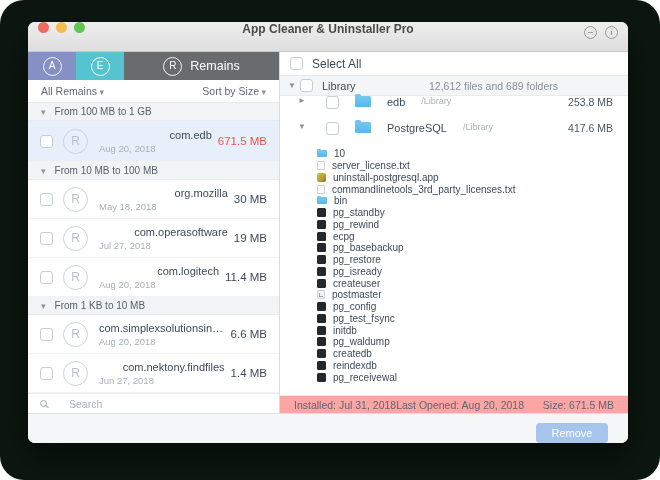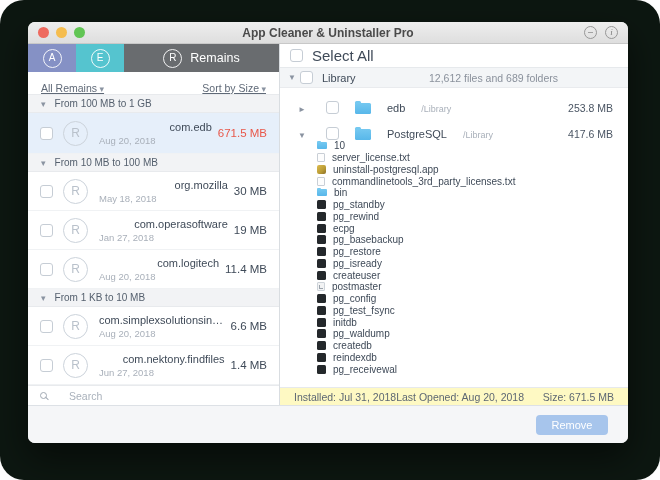--- a/index.html
+++ b/index.html
@@ -3,22 +3,22 @@
 <meta charset="utf-8">
 <style>
   * { margin:0; padding:0; box-sizing:border-box; }
   html,body { width:660px; height:480px; background:#fff; font-family:"Liberation Sans", sans-serif; overflow:hidden; }
   .backdrop { position:absolute; inset:0; width:660px; height:480px; background:#0d1711; border-radius:24px; }
 
   .window { position:absolute; left:28px; top:22px; width:600px; height:421px; background:#fff;
             border-radius:7px; overflow:hidden; box-shadow:0 14px 36px rgba(0,0,0,.55); }
 
   
-  .titlebar { height:22px; background:linear-gradient(#eeeeee,#dedede); border-bottom:1px solid #c8c8c8;
-              display:flex; align-items:center; position:relative; }
+  .titlebar { height:30px; background:linear-gradient(#eeeeee,#dedede); border-bottom:1px solid #c8c8c8;
+              display:flex; align-items:flex-start; position:relative; }
   .traffic { display:flex; gap:7px; margin-left:10px; }
   .tl { width:11px; height:11px; border-radius:50%; }
   .tl.red { background:#ee6a5f; } .tl.yellow { background:#f5bd4f; } .tl.green { background:#61c554; }
   .win-title { position:absolute; left:0; right:0; text-align:center; font-size:12px; color:#4a4a4a; font-weight:bold; }
   .tb-icons { position:absolute; right:10px; top:4px; display:flex; gap:8px; }
   .tb-ic { width:13px; height:13px; border:1px solid #979797; border-radius:50%; color:#7d7d7d;
            font-size:9px; line-height:11px; text-align:center; }
   .tb-ic.minus::before { content:"–"; } .tb-ic.info::before { content:"i"; font-style:italic; font-family:"Liberation Serif",serif; }
 
   .content { display:flex; height:361px; }
@@ -27,22 +27,22 @@
   .sidebar { width:252px; border-right:1px solid #d9dde1; display:flex; flex-direction:column; }
   .tabs { display:flex; height:28px; }
   .tab { display:flex; align-items:center; justify-content:center; gap:8px; color:#fff; }
   .tab.apps { width:48px; background:#8591c5; }
   .tab.ext  { width:48px; background:#55c4cf; }
   .tab.remains { flex:1; background:#696c6f; font-size:12.5px; }
   .tab-circle { width:19px; height:19px; border:1.5px solid rgba(255,255,255,.9); border-radius:50%;
                 font-size:10px; line-height:16px; text-align:center; color:#fff; }
   .tab-circle.a::before { content:"A"; } .tab-circle.e::before { content:"E"; } .tab-circle.r::before { content:"R"; }
 
-  .filterbar { height:23px; display:flex; align-items:flex-end; justify-content:space-between;
-               padding:0 13px; font-size:10.5px; color:#5f6977; border-bottom:1px solid #e8eaed;text-decoration:underline; }
+  .filterbar { height:23px; display:flex; align-items:center; justify-content:space-between;
+               padding:0 13px; font-size:10.5px; color:#5f6977; border-bottom:1px solid #e8eaed; }
   .caret::after { content:" ▾"; color:#8a93a1; font-size:9px; }
 
   .list { flex:1; overflow:hidden; }
   .sec-head { height:18px; background:#f2f3f5; display:flex; align-items:center; padding:0 13px;
               font-size:10px; color:#55606e; border-bottom:1px solid #e8eaed; }
   .sec-head::before { content:"▾"; color:#8a93a1; font-size:9px; margin-right:9px; }
   .s-row { display:flex; align-items:center; padding:0 12px; border-bottom:1px solid #f0f2f4; height:39px; }
   .s-row.tall { height:41px; }
   .s-row.selected { background:#e6effa; }
   .cb { width:13px; height:13px; border:1px solid #c6cdd5; border-radius:3px; background:#fff; flex:none; }
@@ -57,47 +57,47 @@
 
   .searchbar { height:20px; border-top:1px solid #e8eaed; display:flex; align-items:center; padding:0 12px; gap:22px; }
   .mag { width:7px; height:7px; border:1px solid #a2aab4; border-radius:50%; position:relative; flex:none; }
   .mag::after { content:""; position:absolute; width:4px; height:1px; background:#a2aab4; right:-3px; bottom:-1px; transform:rotate(45deg); }
   .searchbar input { border:none; outline:none; font-size:10.5px; color:#3f4a58; flex:1; background:transparent; }
   .searchbar input::placeholder { color:#a9b1bb; }
 
   
   .rpanel { flex:1; display:flex; flex-direction:column; min-width:0; }
   .selectall { height:24px; display:flex; align-items:center; gap:9px; padding:0 10px;
-               border-bottom:1px solid #e6e9ec; font-size:15px; color:#3f4a58; }
+               border-bottom:1px solid #e6e9ec; font-size:12px; color:#3f4a58; }
   .tree { flex:1; overflow:hidden; }
   .t-root { height:20px; background:#f3f5f7; border-bottom:1px solid #e9ebee; display:flex; align-items:center;
             padding:0 8px; font-size:11px; color:#3f4a58; }
   .t-root .info { margin-left:auto; margin-right:62px; font-size:10.5px; color:#8a919c; }
   .tri { width:12px; font-size:8px; color:#8a93a1; flex:none; }
   .tri.down::before { content:"▼"; } .tri.right::before { content:"►"; }
-  .t-folder { height:26px; display:flex; align-items:flex-end; padding:0 15px 0 18px; gap:16px; }
+  .t-folder { height:26px; display:flex; align-items:flex-start; padding:0 15px 0 18px; gap:16px; }
   .fold { width:16px; height:11px; background:linear-gradient(#74c8f0,#58b7ea); border-radius:1.5px; position:relative; flex:none; }
   .fold::before { content:""; position:absolute; top:-2px; left:0; width:6px; height:3px; background:#74c8f0; border-radius:1.5px 1.5px 0 0; }
   .t-folder .fname { font-size:11px; color:#3f4a58; }
   .t-folder .fpath { font-size:9px; color:#a9b0ba; }
   .t-folder .fsize { margin-left:auto; font-size:10.5px; color:#4a5563; }
 
   .files { padding-left:37px; }
   .f-row { height:11.75px; display:flex; align-items:center; gap:7px; overflow:hidden; }
   .fn { font-size:10px; color:#3f4a58; white-space:nowrap; }
   .fi { flex:none; }
   .fi.folder { width:10px; height:7px; background:linear-gradient(#74c8f0,#58b7ea); border-radius:1px; position:relative; }
   .fi.folder::before { content:""; position:absolute; top:-1.5px; left:0; width:4px; height:2px; background:#74c8f0; border-radius:1px 1px 0 0; }
   .fi.doc { width:8px; height:9px; background:#fdfdfd; border:1px solid #c9cfd6; border-radius:1px; }
   .fi.app { width:9px; height:9px; background:linear-gradient(135deg,#ddbb4e,#b99b35 60%,#8c6f2a); border-radius:2px; }
   .fi.exec { width:9px; height:9px; background:#24282b; border-radius:1.5px; }
   .fi.alias { width:8px; height:9px; background:#f2f3f4; border:1px solid #cdd3d9; border-radius:1px; position:relative; }
   .fi.alias::after { content:""; position:absolute; left:1px; bottom:1px; width:3px; height:3px; border-left:1px solid #9aa2ab; border-bottom:1px solid #9aa2ab; }
 
-  .statusbar { height:18px; background:#fef9c3; border-top:1px solid #e6e9ec; display:flex; align-items:center;
+  .statusbar { height:18px; background:#fca5a5; border-top:1px solid #e6e9ec; display:flex; align-items:center;
                padding:0 14px; font-size:10.5px; color:#5d6773; }
   .statusbar .right { margin-left:auto; }
 
   
   .bottombar { height:38px; background:#f5f6f8; border-top:1px solid #dde1e6; display:flex; align-items:center; justify-content:flex-end; padding-right:20px; }
   .remove-btn { width:72px; height:20px; background:#a7c5ec; color:#fff; font-size:11px; border:none; border-radius:4px; font-family:inherit; }
 </style>
 </head>
 <body>
 
@@ -162,21 +162,21 @@
             <div class="d">May 18, 2018</div>
           </div>
           <div class="sz">30 MB</div>
         </div>
 
         <div class="s-row">
           <span class="cb"></span>
           <span class="r-badge"></span>
           <div class="nm">
             <div class="n">com.operasoftware</div>
-            <div class="d">Jan 27, 2018</div>
+            <div class="d">Jul 27, 2018</div>
           </div>
           <div class="sz">19 MB</div>
         </div>
 
         <div class="s-row">
           <span class="cb"></span>
           <span class="r-badge"></span>
           <div class="nm">
             <div class="n">com.logitech</div>
             <div class="d">Aug 20, 2018</div>

